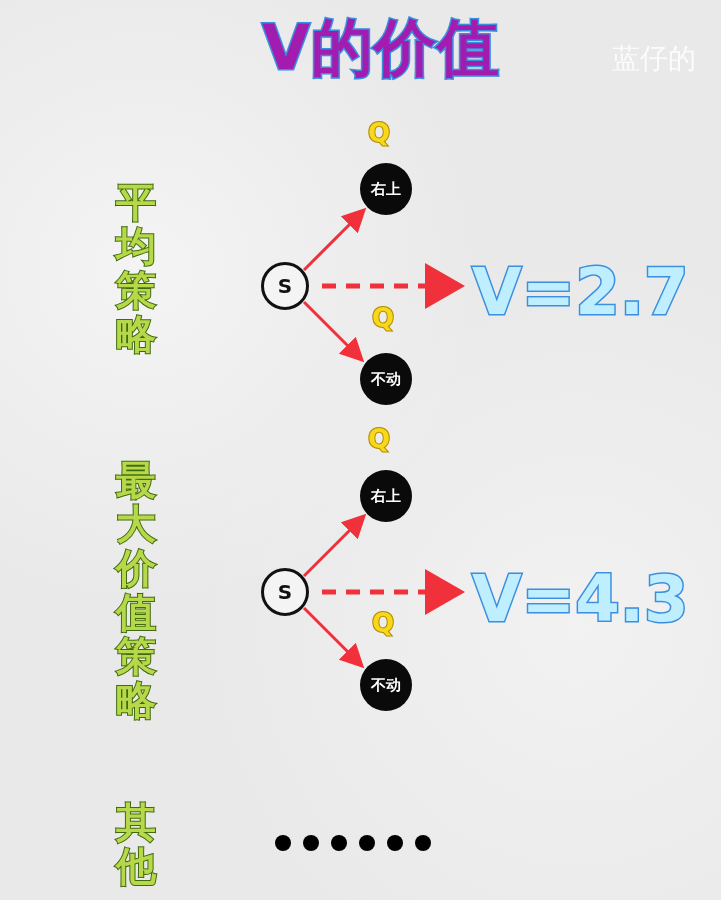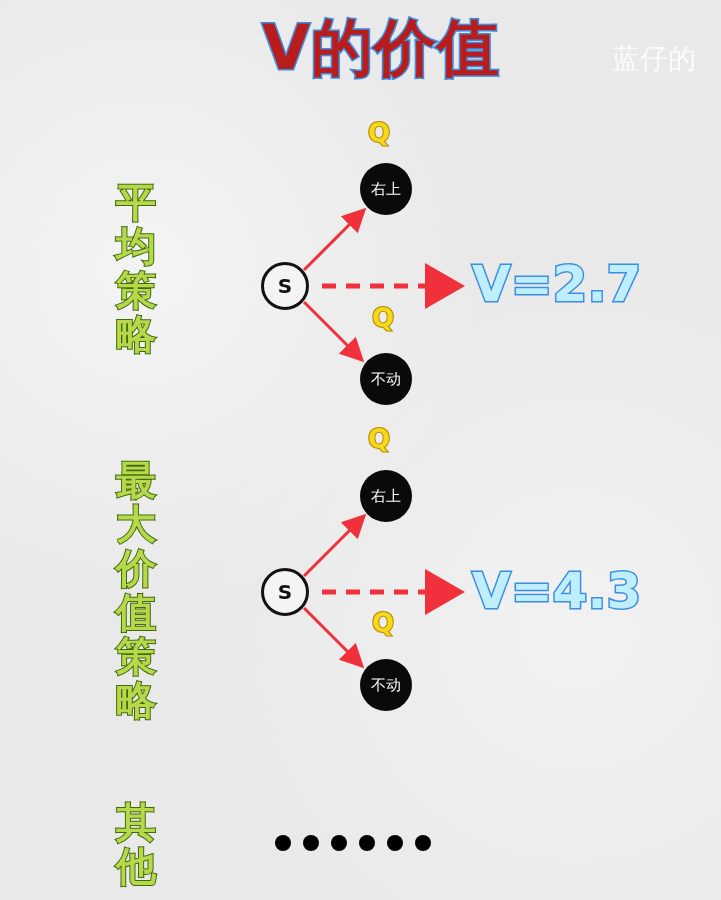--- a/index.html
+++ b/index.html
@@ -6,21 +6,21 @@
   body {
     width:721px; height:900px; position:relative; overflow:hidden;
     background:#e9e9e9;
     background-image:
       radial-gradient(circle at 20% 30%, rgba(255,255,255,0.5) 0, rgba(255,255,255,0) 40%),
       radial-gradient(circle at 80% 70%, rgba(255,255,255,0.4) 0, rgba(255,255,255,0) 45%);
     font-family:"DejaVu Sans", sans-serif;
   }
   .title {
     position:absolute; left:262px; top:6px; font-size:62px; font-weight:bold;
-    color:#b91c1c; letter-spacing:1px;
+    color:#a21caf; letter-spacing:1px;
     -webkit-text-stroke:3px #3b8fe0; paint-order:stroke fill;
     text-shadow:0 0 2px #3b8fe0;
   }
   .watermark {
     position:absolute; left:612px; top:40px; font-size:28px; color:#ffffff;
     opacity:0.85;
   }
   .vlabel {
     position:absolute; font-size:40px; font-weight:bold; line-height:44px;
     color:#b7d84a; -webkit-text-stroke:2px #3f6b0c; paint-order:stroke fill;
@@ -29,28 +29,28 @@
   .vlabel span { display:block; }
   .snode {
     position:absolute; width:48px; height:48px; border-radius:50%;
     border:3px solid #111; background:#f4f4f4; box-sizing:border-box;
     display:flex; align-items:center; justify-content:center;
     font-size:20px; font-weight:bold; color:#111;
   }
   .anode {
     position:absolute; width:52px; height:52px; border-radius:50%;
     background:#0a0a0a; color:#fff; display:flex; align-items:center;
-    justify-content:center; font-size:15px; font-weight:normal;
+    justify-content:center; font-size:15px; font-weight:bold;
   }
   .q {
     position:absolute; font-size:26px; font-weight:bold; color:#f7d81a;
     -webkit-text-stroke:2px #b38a00; paint-order:stroke fill;
   }
   .vval {
-    position:absolute; font-size:50px; font-weight:bold; color:#bfefff;
+    position:absolute; font-size:64px; font-weight:bold; color:#bfefff;
     -webkit-text-stroke:3px #3b8fe0; paint-order:stroke fill;
   }
   svg.arrows { position:absolute; left:0; top:0; }
   .dots { position:absolute; left:275px; top:835px; display:flex; gap:12px; }
   .dot { width:16px; height:16px; border-radius:50%; background:#000; }
 </style>
 </head>
 <body>
 
 <div class="title">V的价值</div>

